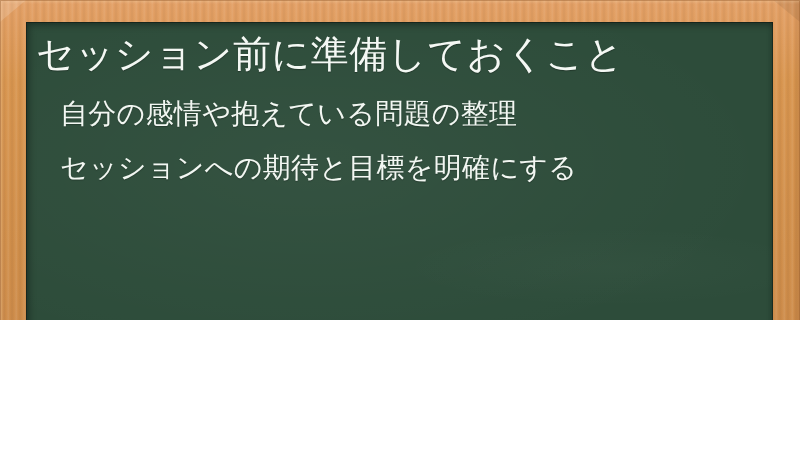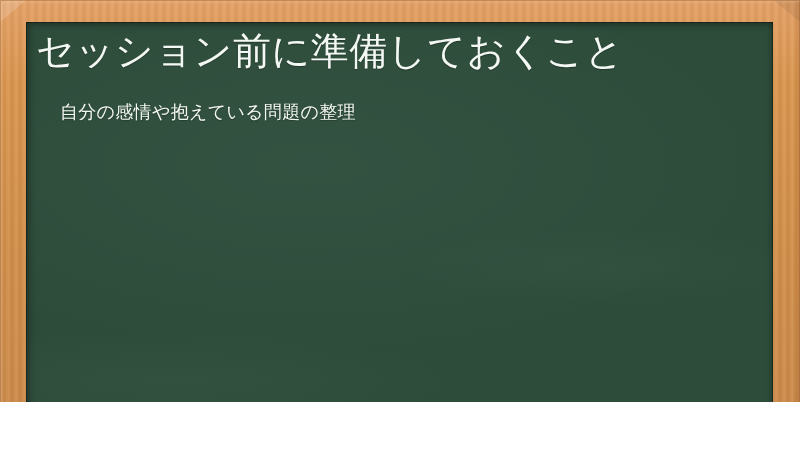--- a/index.html
+++ b/index.html
@@ -4,24 +4,24 @@
 <style>
   html, body {
     margin: 0;
     padding: 0;
     background: #ffffff;
   }
 
   .slide {
     position: relative;
     width: 800px;
-    height: 402px;
+    height: 320px;
     overflow: hidden;
     background: #ffffff;
-    font-family: Liberation Mono, monospace;
+    font-family: Liberation Sans, sans-serif;
   }
 
   
   .frame {
     position: absolute;
     left: 0;
     top: 0;
     width: 800px;
     height: 450px;
     background:
@@ -119,21 +119,21 @@
 
   .bullet-list {
     position: absolute;
     left: 34px;
     top: 78px;
     width: 700px;
   }
 
   .bullet-line {
     color: #f2f7f2;
-    font-size: 18px;
+    font-size: 28px;
     line-height: 27px;
     letter-spacing: 0.3px;
     margin-bottom: 27px;
     white-space: nowrap;
     text-shadow: 0 1px 1px rgba(0,0,0,0.25);
   }
 
   
   .chalk-stick {
     position: absolute;
@@ -158,18 +158,19 @@
   </div>
   <div class="frame-edge"></div>
 
   <div class="board">
     <div class="board-dust"></div>
 
     <div class="board-title">セッション前に準備しておくこと</div>
 
     <div class="bullet-list">
       <div class="bullet-line">自分の感情や抱えている問題の整理</div>
+      <div class="bullet-line">セッションへの期待と目標を明確にする</div>
     </div>
   </div>
 
   <div class="chalk-stick"></div>
 
 </div>
 
 </body></html>

